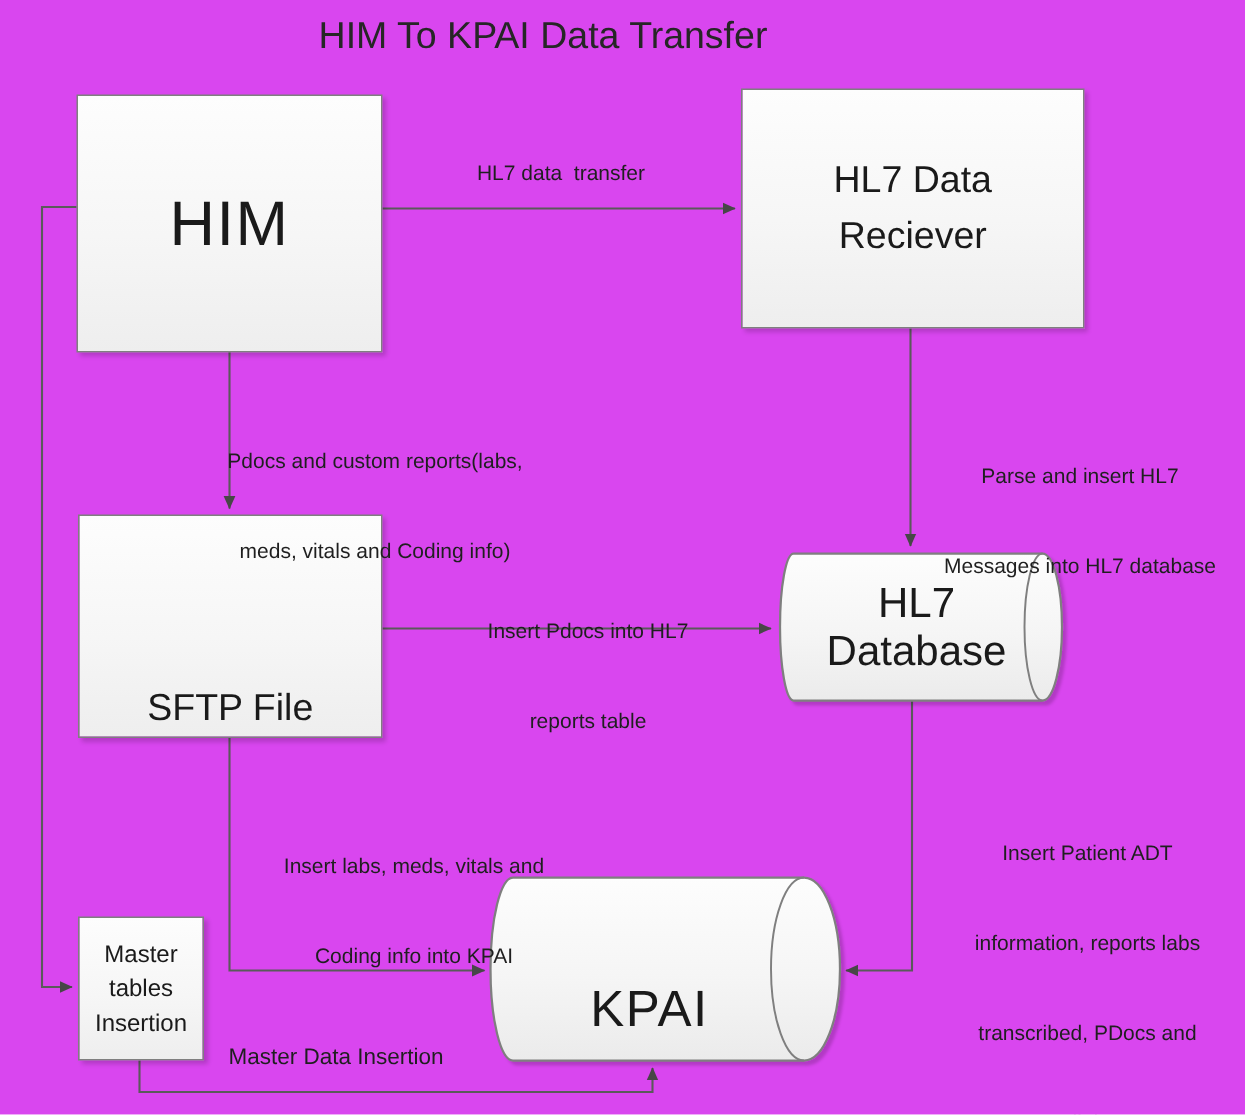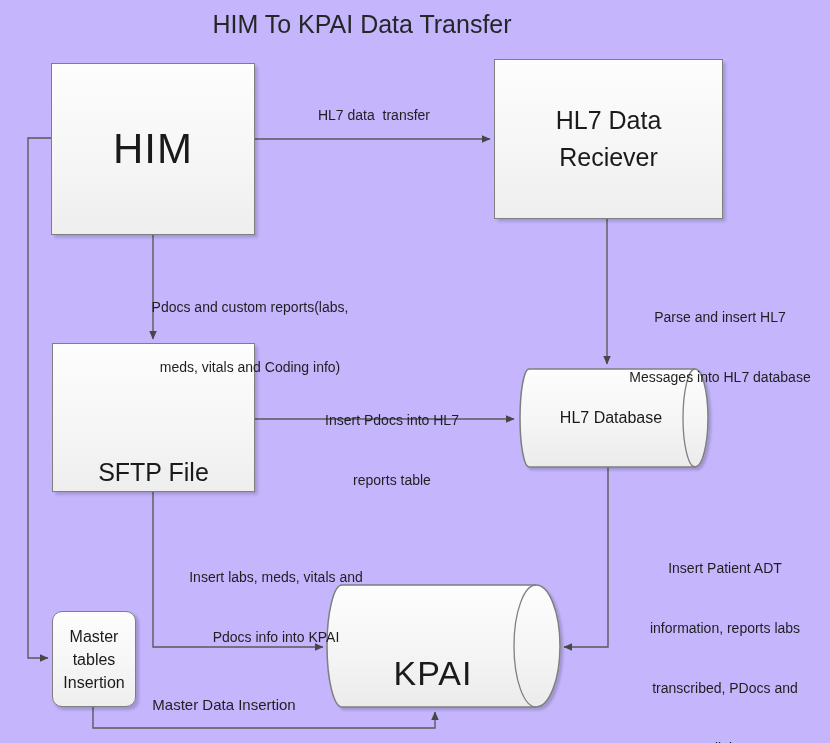--- a/index.html
+++ b/index.html
@@ -1,20 +1,20 @@
 <!DOCTYPE html>
 <html><head>
 <meta charset="utf-8">
 <style>
   html, body { margin: 0; padding: 0; background: #ffffff; }
   .canvas {
     position: relative;
     width: 830px;
     height: 743px;
-    background: #c4b5fd;
+    background: #d946ef;
     font-family: "Liberation Sans", sans-serif;
     overflow: hidden;
   }
   .wire-layer {
     position: absolute;
     left: 0; top: 0;
     z-index: 1;
   }
   .node {
     position: absolute;
@@ -26,31 +26,31 @@
     flex-direction: column;
     align-items: center;
     justify-content: center;
     text-align: center;
     color: #1a1a1a;
     z-index: 2;
   }
   .node-him { left: 51px; top: 63px; width: 204px; height: 172px; font-size: 42px; letter-spacing: 1px; }
   .node-hl7r { left: 494px; top: 59px; width: 229px; height: 160px; font-size: 25px; line-height: 37px; }
   .node-sftp { left: 52px; top: 343px; width: 203px; height: 149px; font-size: 25px; line-height: 37px; justify-content: flex-end; }
-  .node-master { left: 52px; top: 611px; width: 84px; height: 96px; font-size: 16px; line-height: 23px; border-radius: 10px; }
+  .node-master { left: 52px; top: 611px; width: 84px; height: 96px; font-size: 16px; line-height: 23px; }
   .cyl-label {
     position: absolute;
     display: flex;
     align-items: center;
     justify-content: center;
     text-align: center;
     color: #1a1a1a;
     z-index: 3;
   }
-  .cyl-hl7db { left: 522px; top: 369px; width: 178px; height: 98px; font-size: 16px; }
+  .cyl-hl7db { left: 522px; top: 369px; width: 178px; height: 98px; font-size: 28px; }
   .cyl-kpai { left: 327px; top: 612px; width: 212px; height: 122px; font-size: 34px; letter-spacing: 1px; text-align: right; }
   .lbl {
     position: absolute;
     transform: translateX(-50%);
     text-align: center;
     font-size: 14px;
     line-height: 20px;
     color: #1f1f1f;
     white-space: pre;
     z-index: 3;
@@ -142,21 +142,21 @@
     <div>Messages into HL7 database</div>
   </div>
 
   <div class="lbl" style="left:392px; top:370px;">
     <div>Insert Pdocs into HL7</div>
     <div>reports table</div>
   </div>
 
   <div class="lbl" style="left:276px; top:527px;">
     <div>Insert labs, meds, vitals and</div>
-    <div>Pdocs info into KPAI</div>
+    <div>Coding info into KPAI</div>
   </div>
 
   <div class="lbl" style="left:725px; top:518px;">
     <div>Insert Patient ADT</div>
     <div>information, reports labs</div>
     <div>transcribed, PDocs and</div>
     <div>Radiology.</div>
   </div>
 
   <div class="lbl" style="left:224px; top:695px; font-size:15px;">Master Data Insertion</div>

